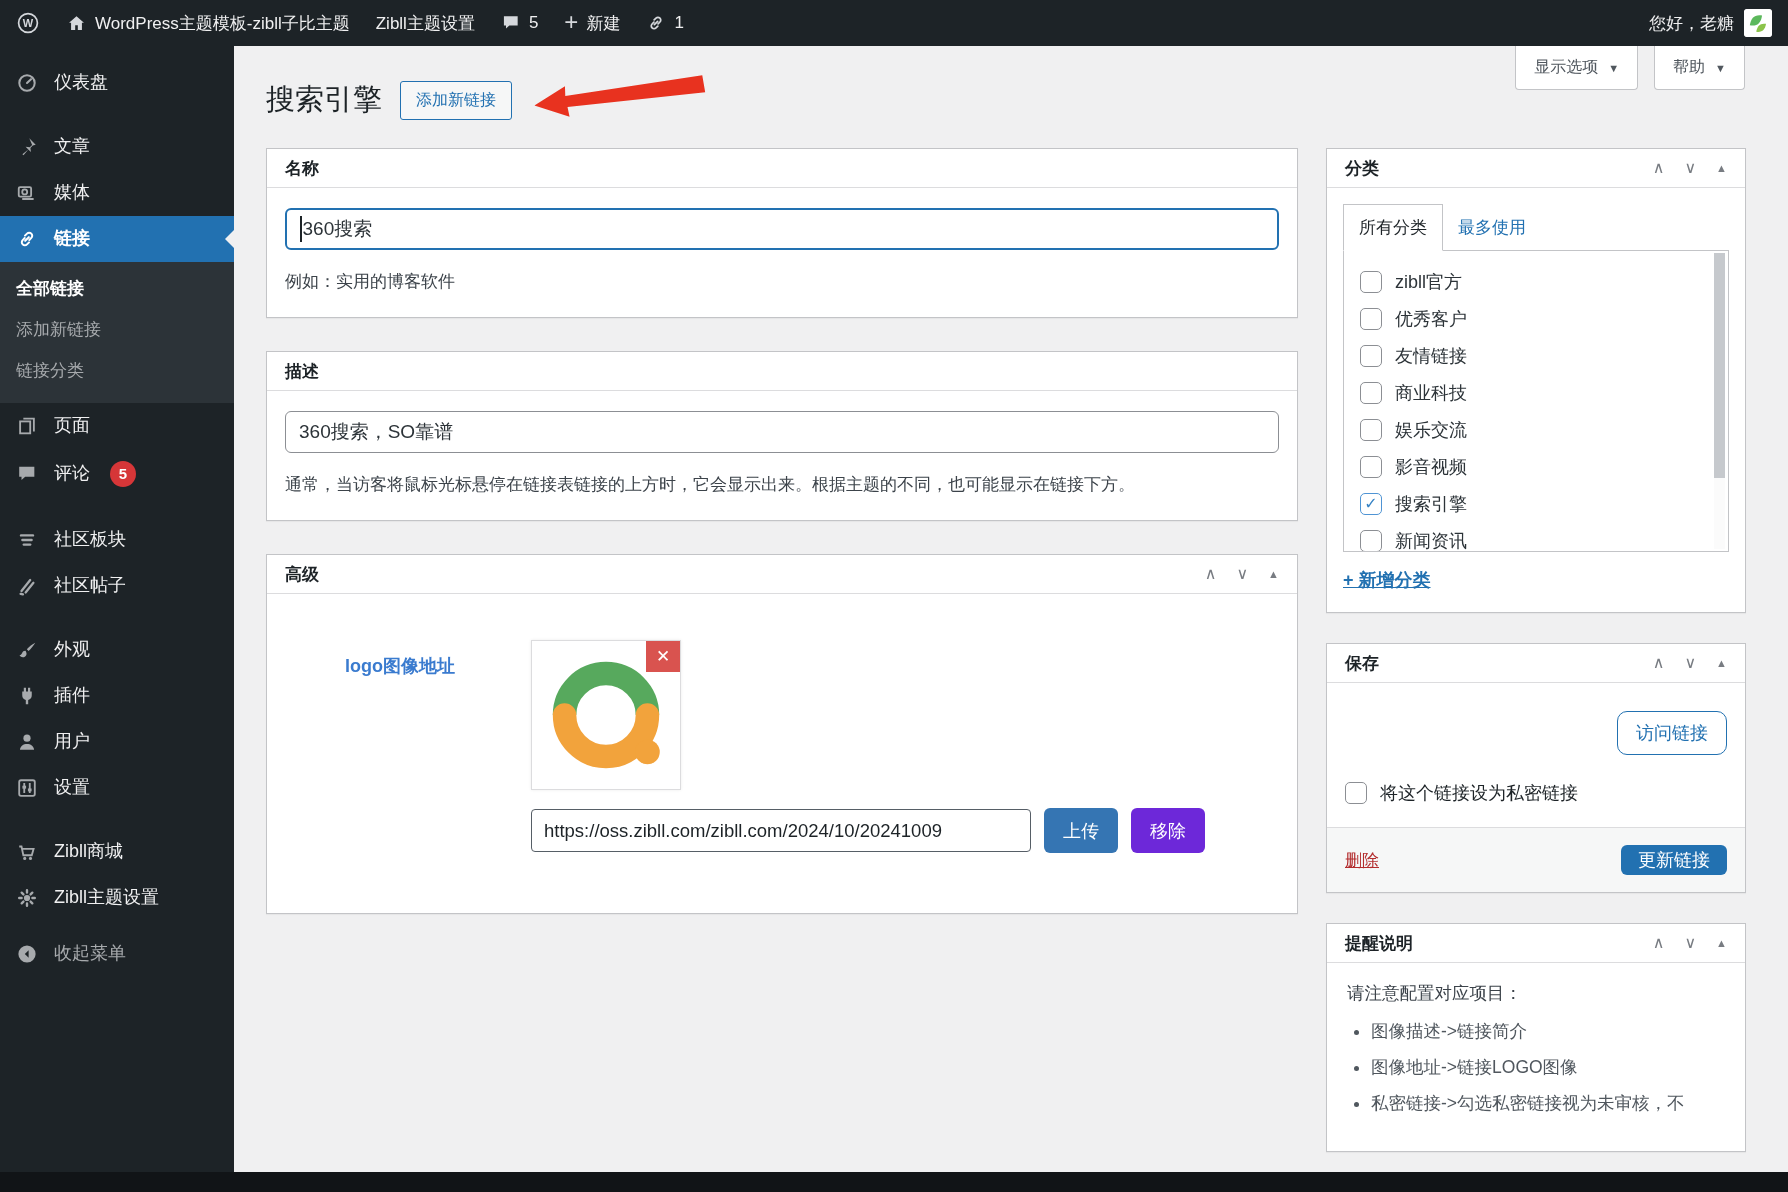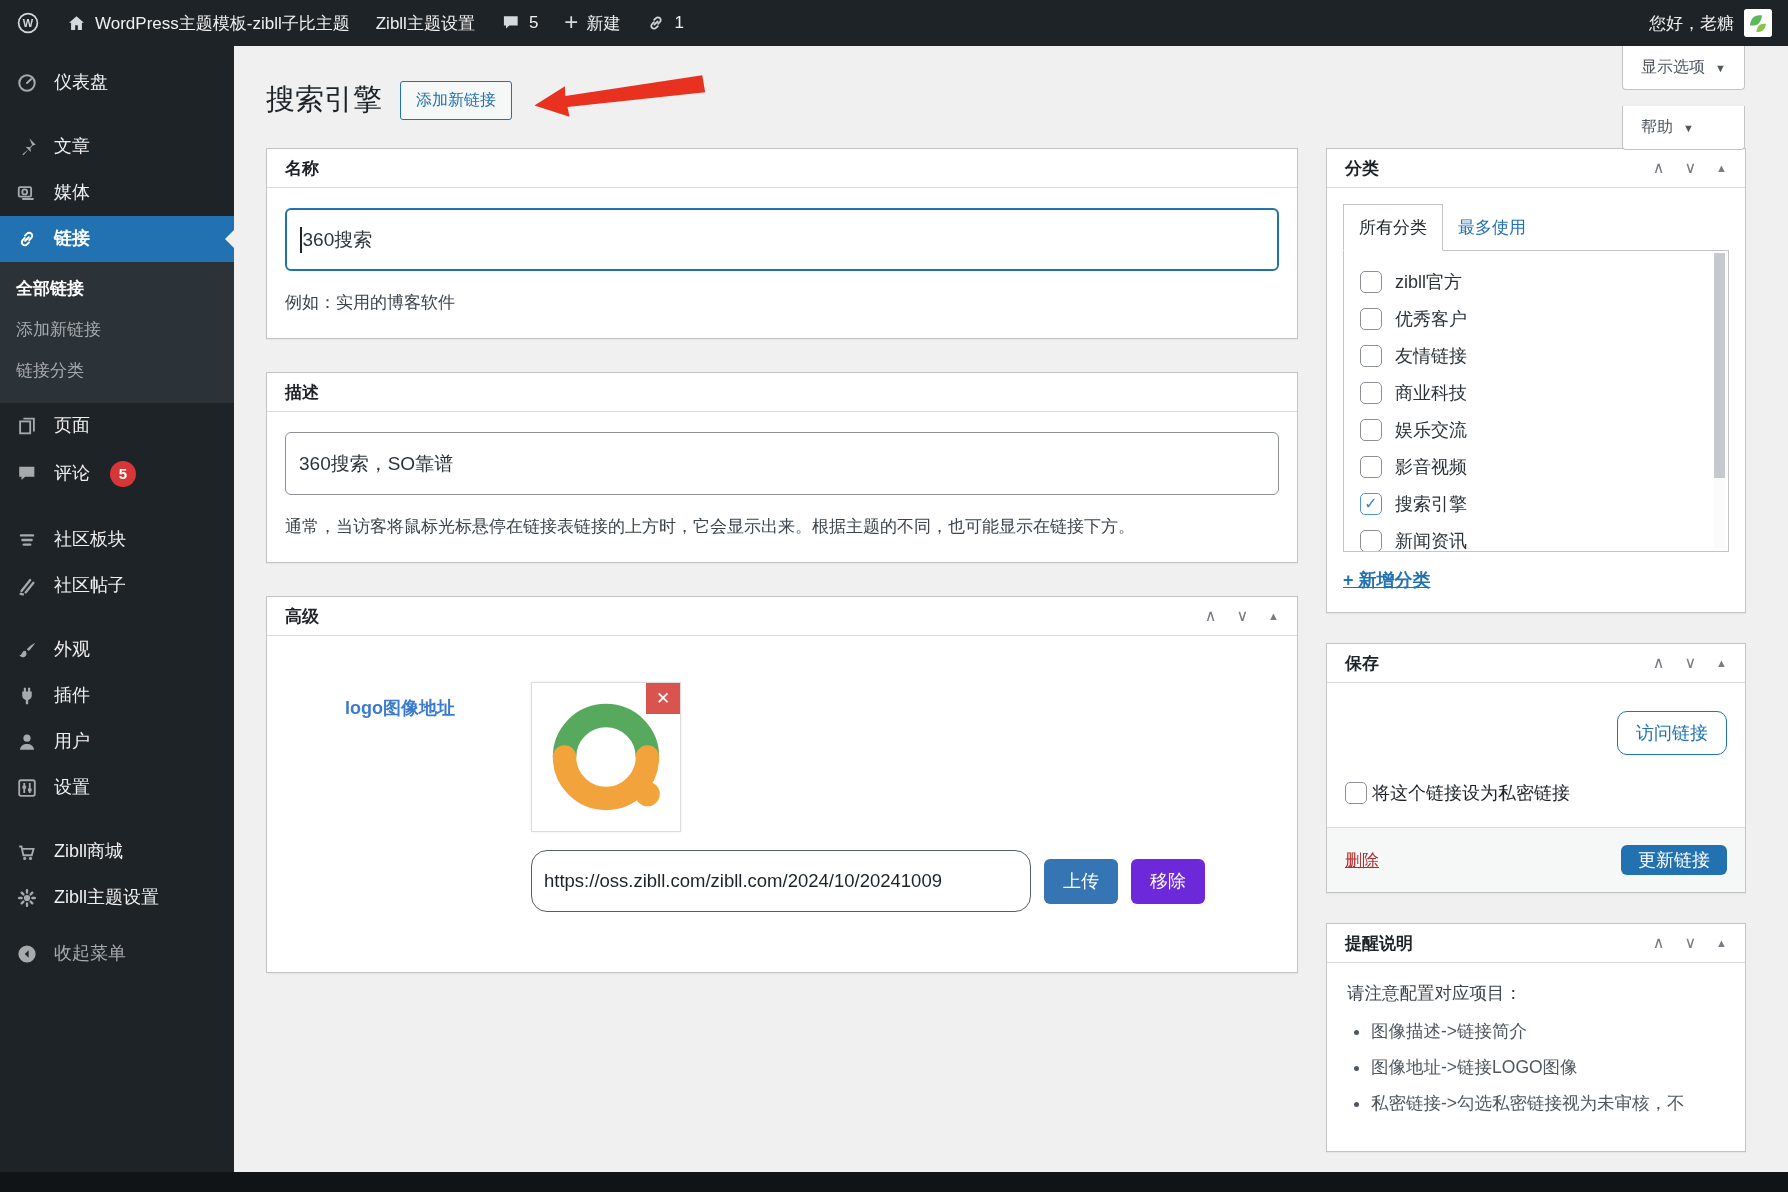--- a/index.html
+++ b/index.html
@@ -42,21 +42,21 @@
   .submenu-item { padding:9px 14px 9px 16px; color:#a7aaad; font-size:17px; cursor:pointer; }
   .submenu-item.current { color:#fff; font-weight:700; }
   .mgap { height:18px; }
   .badge {
     background:#d63638; color:#fff; border-radius:50%; min-width:26px; height:26px;
     display:inline-flex; align-items:center; justify-content:center;
     font-size:15px; margin-left:6px; padding:0 4px; font-weight:600;
   }
   
   #main { flex:1; position:relative; padding:0 42px 0 32px; }
-  #screen-meta { position:absolute; top:0; right:43px; display:flex; gap:16px; z-index:5;flex-direction:column;}
+  #screen-meta { position:absolute; top:0; right:43px; display:flex; gap:16px; z-index:5;}
   .meta-btn {
     background:#fff; border:1px solid #c3c4c7; border-top:none;
     border-radius:0 0 4px 4px; padding:11px 18px; color:#50575e; font-size:16px;
     display:flex; align-items:center; gap:10px; cursor:pointer;
   }
   .meta-caret { font-size:11px; color:#50575e; }
   #title-row { display:flex; align-items:center; gap:18px; margin:34px 0 28px; }
   #page-title { font-size:29px; font-weight:500; color:#1d2327; }
   #add-new-btn {
     border:1px solid #2271b1; color:#2271b1; background:#f6f7f7;
@@ -75,21 +75,21 @@
     display:flex; justify-content:space-between; align-items:center;
     padding:0 18px; height:39px; border-bottom:1px solid #dcdcde;
   }
   .hndle { font-size:17px; font-weight:600; color:#1d2327; }
   .handle-actions { display:flex; align-items:center; gap:20px; color:#787c82; }
   .ctl { font-size:16px; cursor:pointer; line-height:1; }
   .ctl-toggle { font-size:11px; cursor:pointer; }
   .inside { padding:20px 18px 24px; }
   
   .fake-input {
-    width:100%; height:63px; border:1px solid #8c8f94; border-radius:6px;
+    width:100%; height:42px; border:1px solid #8c8f94; border-radius:6px;
     background:#fff; display:flex; align-items:center; padding:0 13px;
     font-size:19px; color:#2c3338; overflow:hidden; white-space:nowrap; cursor:text;
   }
   .fake-input.focused { border:2.5px solid #2271b1; }
   .caret { width:1.5px; height:26px; background:#1d2327; margin-right:1px; flex-shrink:0;}
   .mono { font-family:"DejaVu Sans Mono","Liberation Mono",monospace; font-size:18px; }
   .hint { margin-top:20px; font-size:17px; color:#3c434a; }
   code.snip {
     background:#f0f0f1; padding:5px 9px; border-radius:2px;
     font-family:"DejaVu Sans Mono","Liberation Mono",monospace; font-size:16.5px; color:#1d2327;
@@ -102,21 +102,21 @@
     box-shadow:0 0 3px rgba(0,0,0,.08); position:relative;
     display:flex; align-items:center; justify-content:center;
   }
   .thumb-x {
     position:absolute; top:0; right:0; width:34px; height:31px; background:#d9534f;
     color:#fff; display:flex; align-items:center; justify-content:center;
     font-size:17px; font-weight:700; cursor:pointer;
   }
   .logo-url-row { margin-top:18px; display:flex; gap:13px; align-items:center; }
   .logo-url-input {
-    width:500px; height:62px; border:1.5px solid #565e66; border-radius:16px;
+    width:500px; height:43px; border:1.5px solid #565e66; border-radius:4px;
     display:flex; align-items:center; padding:0 12px; font-size:18.5px; color:#1d2327;
     overflow:hidden; white-space:nowrap; background:#fff; cursor:text;
   }
   .btn { border:none; border-radius:6px; height:45px; padding:0 19px; font-size:18px;
          color:#fff; cursor:pointer; font-family:inherit; }
   .btn-upload { background:#3575b3; }
   .btn-remove { background:#6d28d9; }
   
   .cat-inside { padding:16px 16px 20px; }
   .cat-tabs { display:flex; align-items:flex-end; position:relative; z-index:2; }
@@ -141,21 +141,21 @@
   .cat-thumb { position:absolute; top:0; right:0; width:11px; height:225px; background:#c6c9cd; }
   .add-cat { margin-top:16px; color:#2271b1; font-weight:600; font-size:18px;
              text-decoration:underline; cursor:pointer; display:inline-block;}
   
   .save-body { padding:20px 18px 22px; }
   .visit-row { display:flex; justify-content:flex-end; margin:8px 0 26px; }
   .btn-visit {
     background:#fff; border:1px solid #2271b1; color:#2271b1; border-radius:10px;
     padding:9px 18px; font-size:18px; cursor:pointer; font-family:inherit;
   }
-  .private-row { display:flex; align-items:center; gap:5px; font-size:18px; color:#1d2327; }
+  .private-row { display:flex; align-items:center; gap:13px; font-size:18px; color:#1d2327; }
   .save-footer {
     border-top:1px solid #dcdcde; background:#f6f7f7; padding:17px 18px;
     display:flex; justify-content:space-between; align-items:center;
   }
   .delete-link { color:#b32d2e; text-decoration:underline; font-size:17px; cursor:pointer; }
   .btn-update { background:#2271b1; border-radius:6px; padding:3px 17px; font-size:18px;
                 color:#fff; border:none; cursor:pointer; font-family:inherit; font-weight:500;}
   
   .notice-body { padding:18px 20px 24px; font-size:17.5px; color:#50575e; }
   .notice-intro { margin-bottom:14px; color:#3c434a; }

